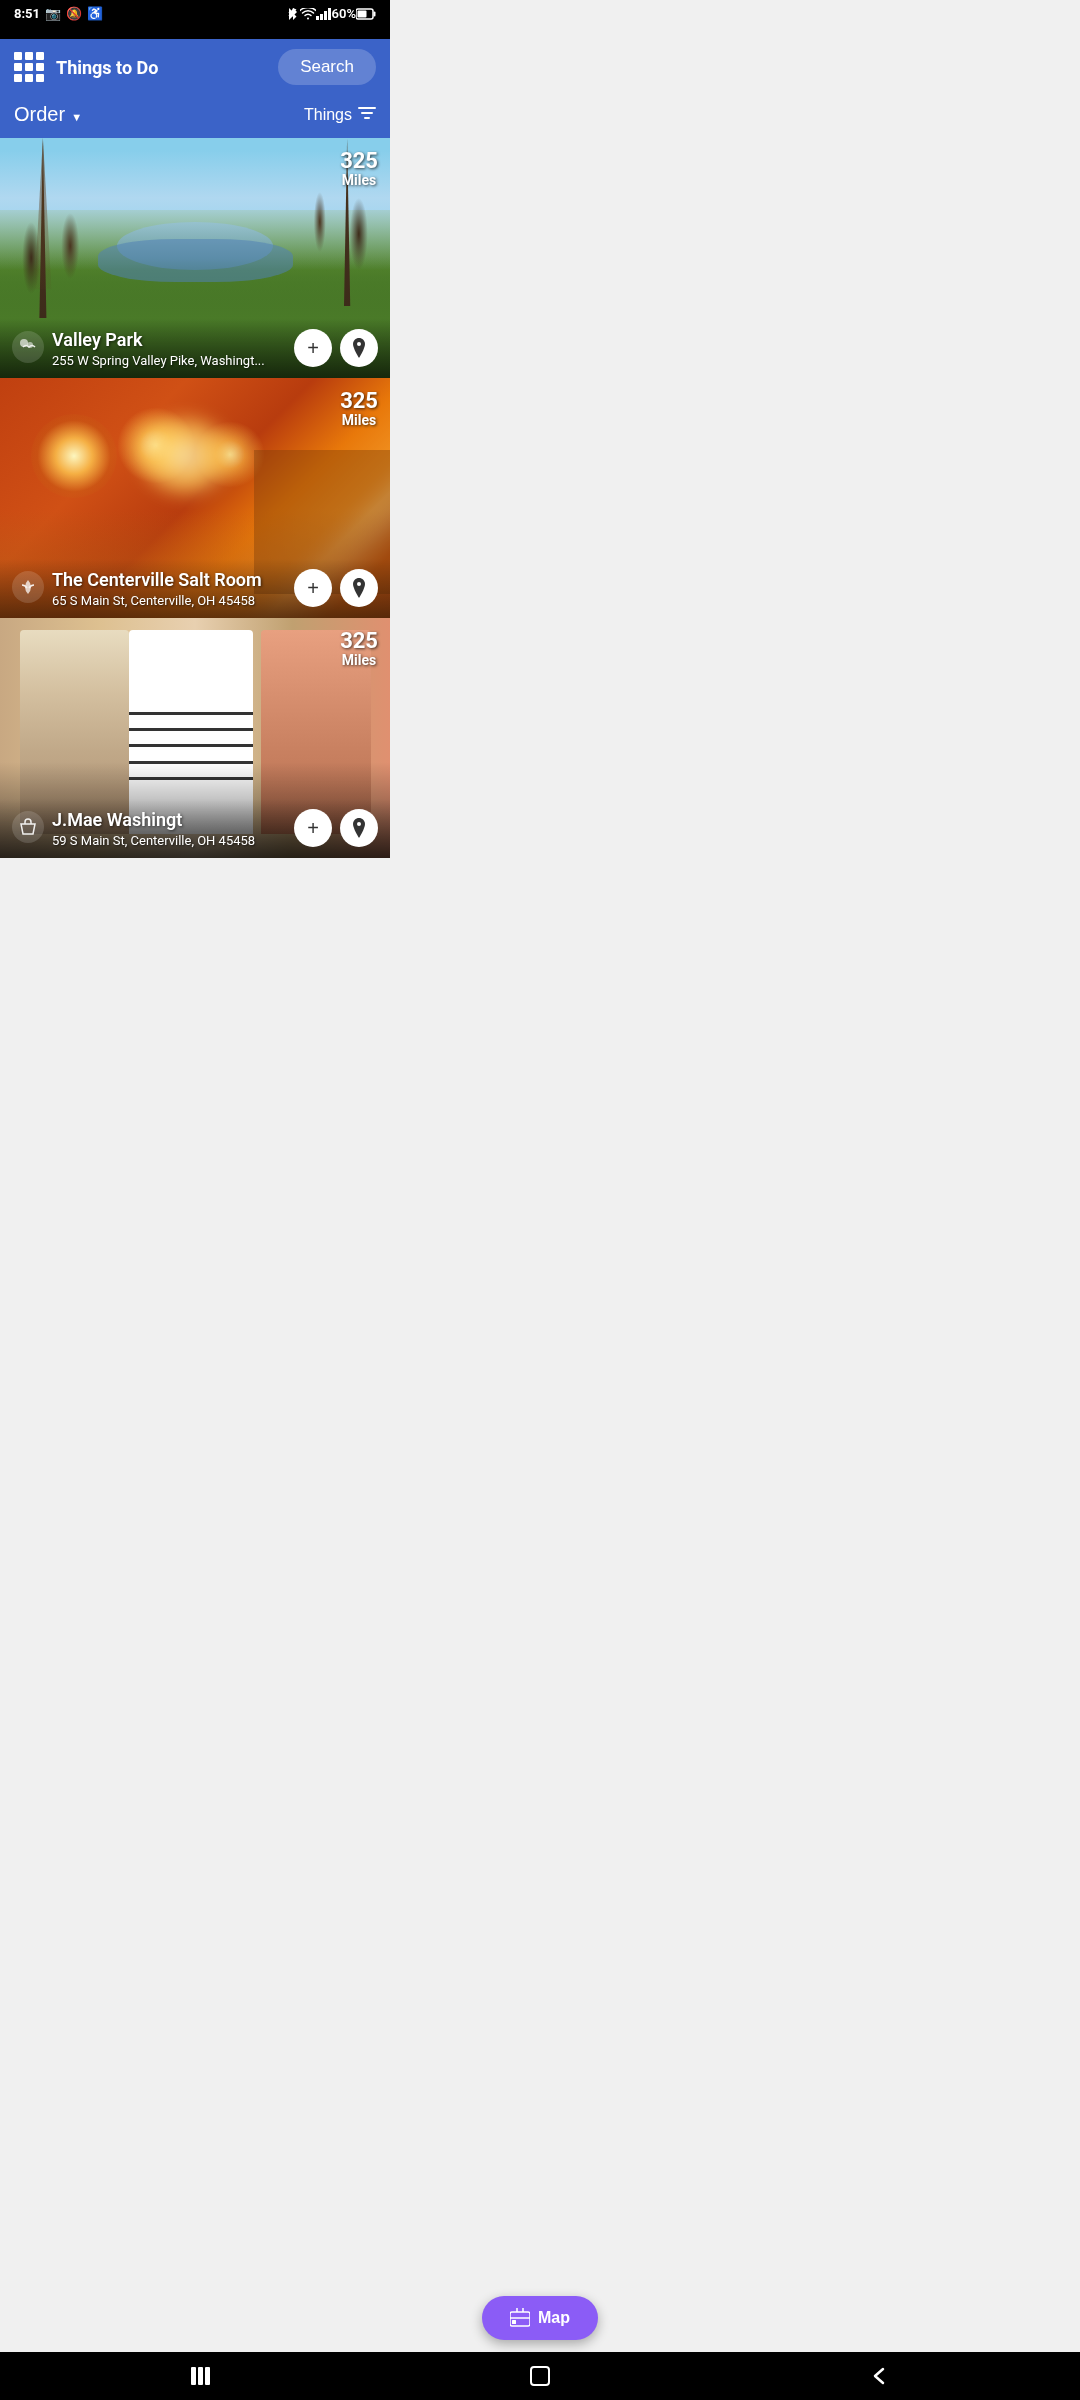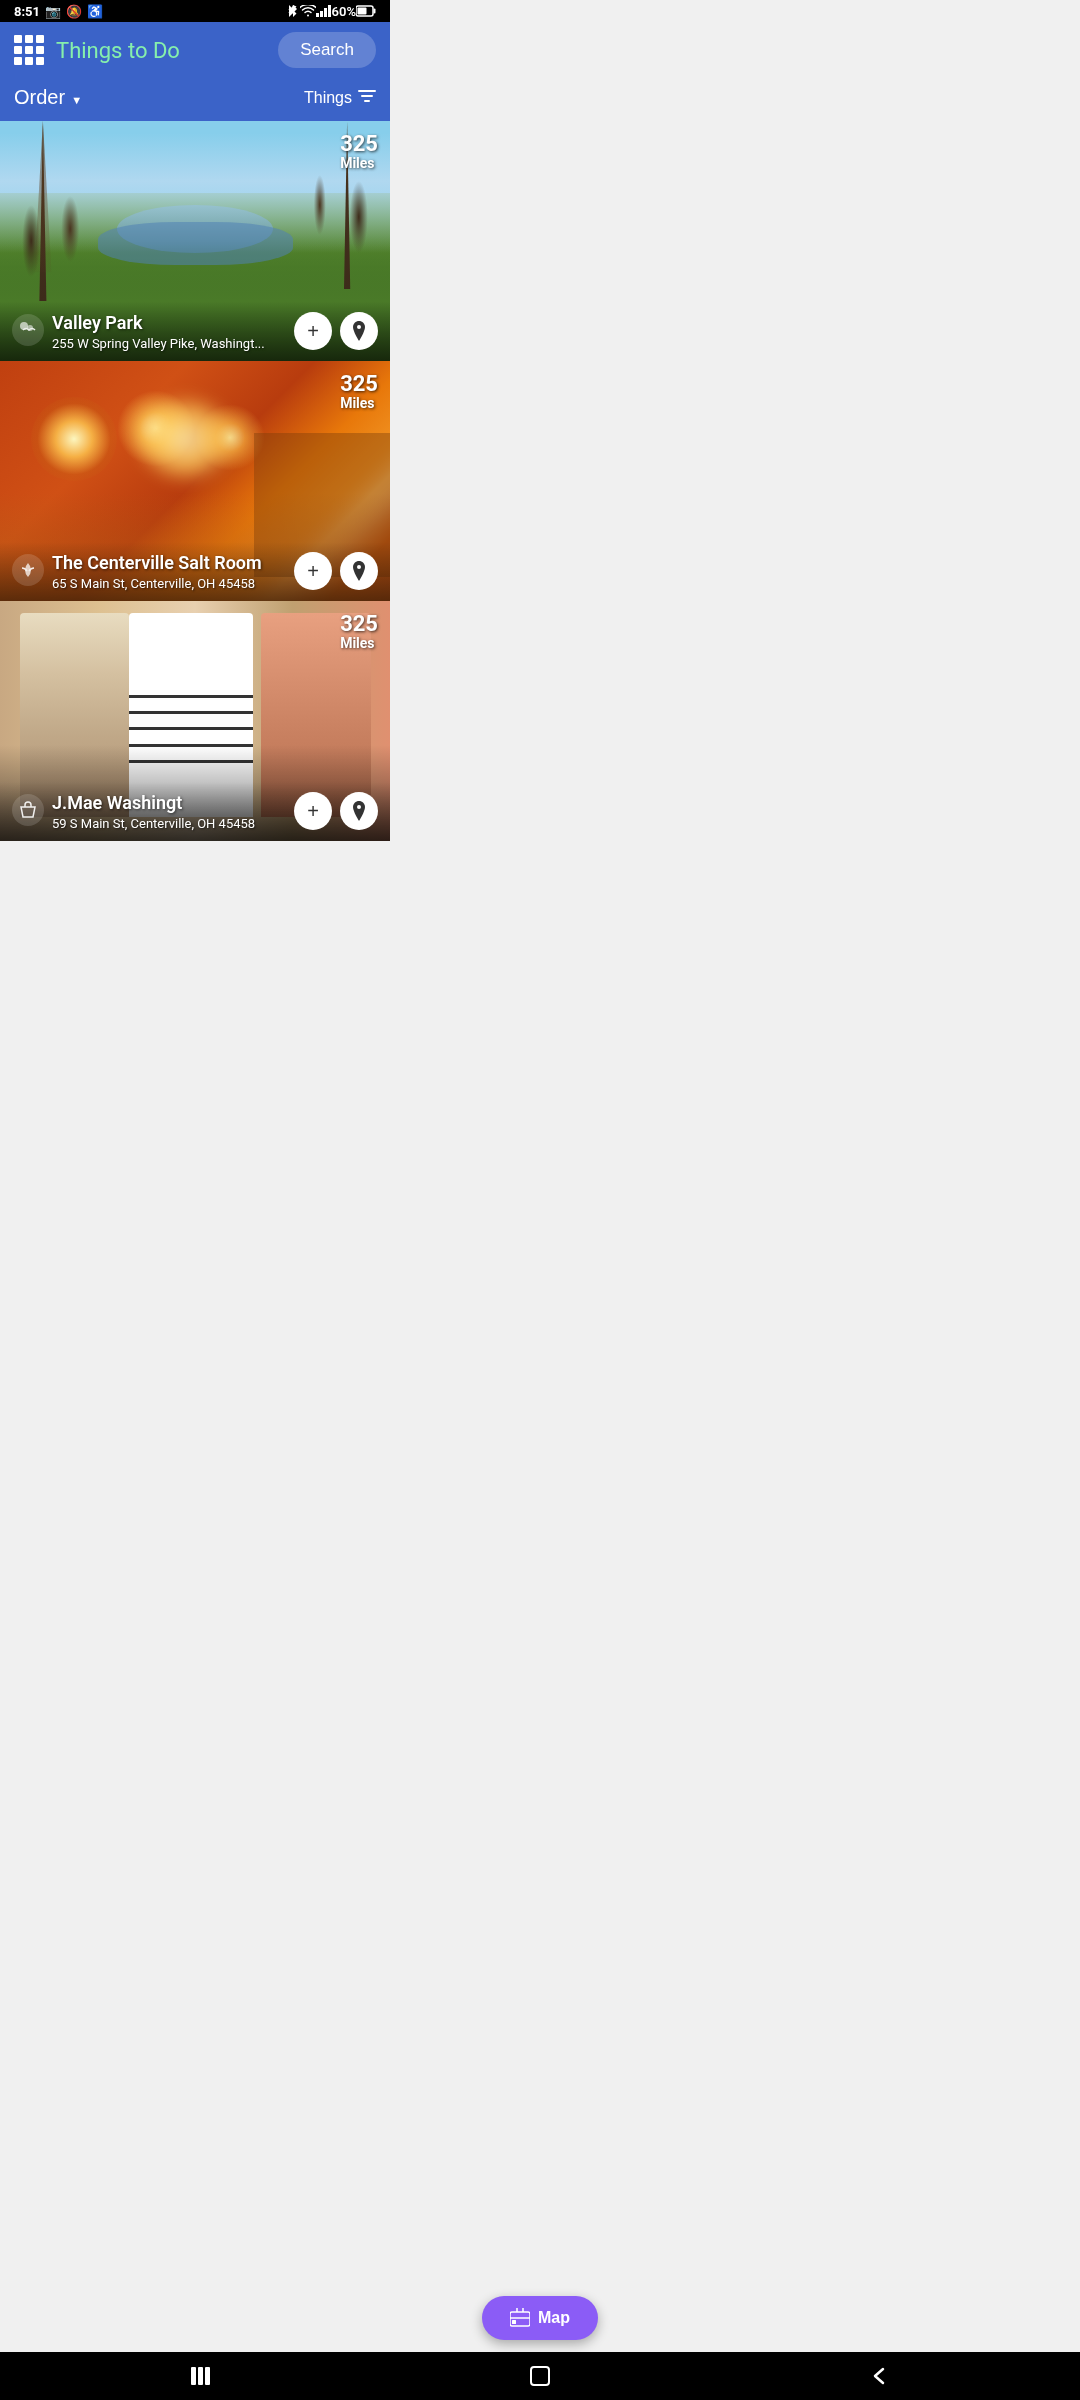--- a/index.html
+++ b/index.html
@@ -13,23 +13,23 @@
       overflow-x: hidden;
       position: relative;
     }
 
     
     .status-bar {
       background: #000;
       color: #fff;
       display: flex;
       justify-content: space-between;
-      align-items: center;
+      align-items: flex-start;
       padding: 6px 14px;
-      height: 22px;
+      height: 39px;
       font-size: 13px;
       font-weight: 600;
     }
     .status-left { display: flex; align-items: center; gap: 5px; }
     .status-right { display: flex; align-items: center; }
     .status-time { font-weight: 700; }
 
     
     .header {
       background: #3b63c8;
@@ -49,23 +49,23 @@
       gap: 3px;
     }
     .grid-icon span {
       width: 8px;
       height: 8px;
       background: white;
       border-radius: 1px;
       display: block;
     }
     .header-title {
-      color: #86efac;
-      font-size: 22px;
-      font-weight: 400;
+      color: #ffffff;
+      font-size: 18px;
+      font-weight: 700;
     }
     .search-btn {
       background: rgba(255,255,255,0.2);
       color: white;
       border: none;
       border-radius: 24px;
       padding: 8px 22px;
       font-size: 17px;
       cursor: pointer;
     }
@@ -206,21 +206,21 @@
       inset: 0;
       background: 
         linear-gradient(to bottom, rgba(0,0,0,0.1) 0%, transparent 30%);
     }
 
     .distance-badge {
       position: absolute;
       top: 12px;
       right: 12px;
       color: white;
-      text-align: left;
+      text-align: center;
       font-weight: 700;
       text-shadow: 1px 1px 3px rgba(0,0,0,0.7);
     }
     .distance-number {
       font-size: 22px;
       line-height: 1;
     }
     .distance-unit {
       font-size: 14px;
     }

